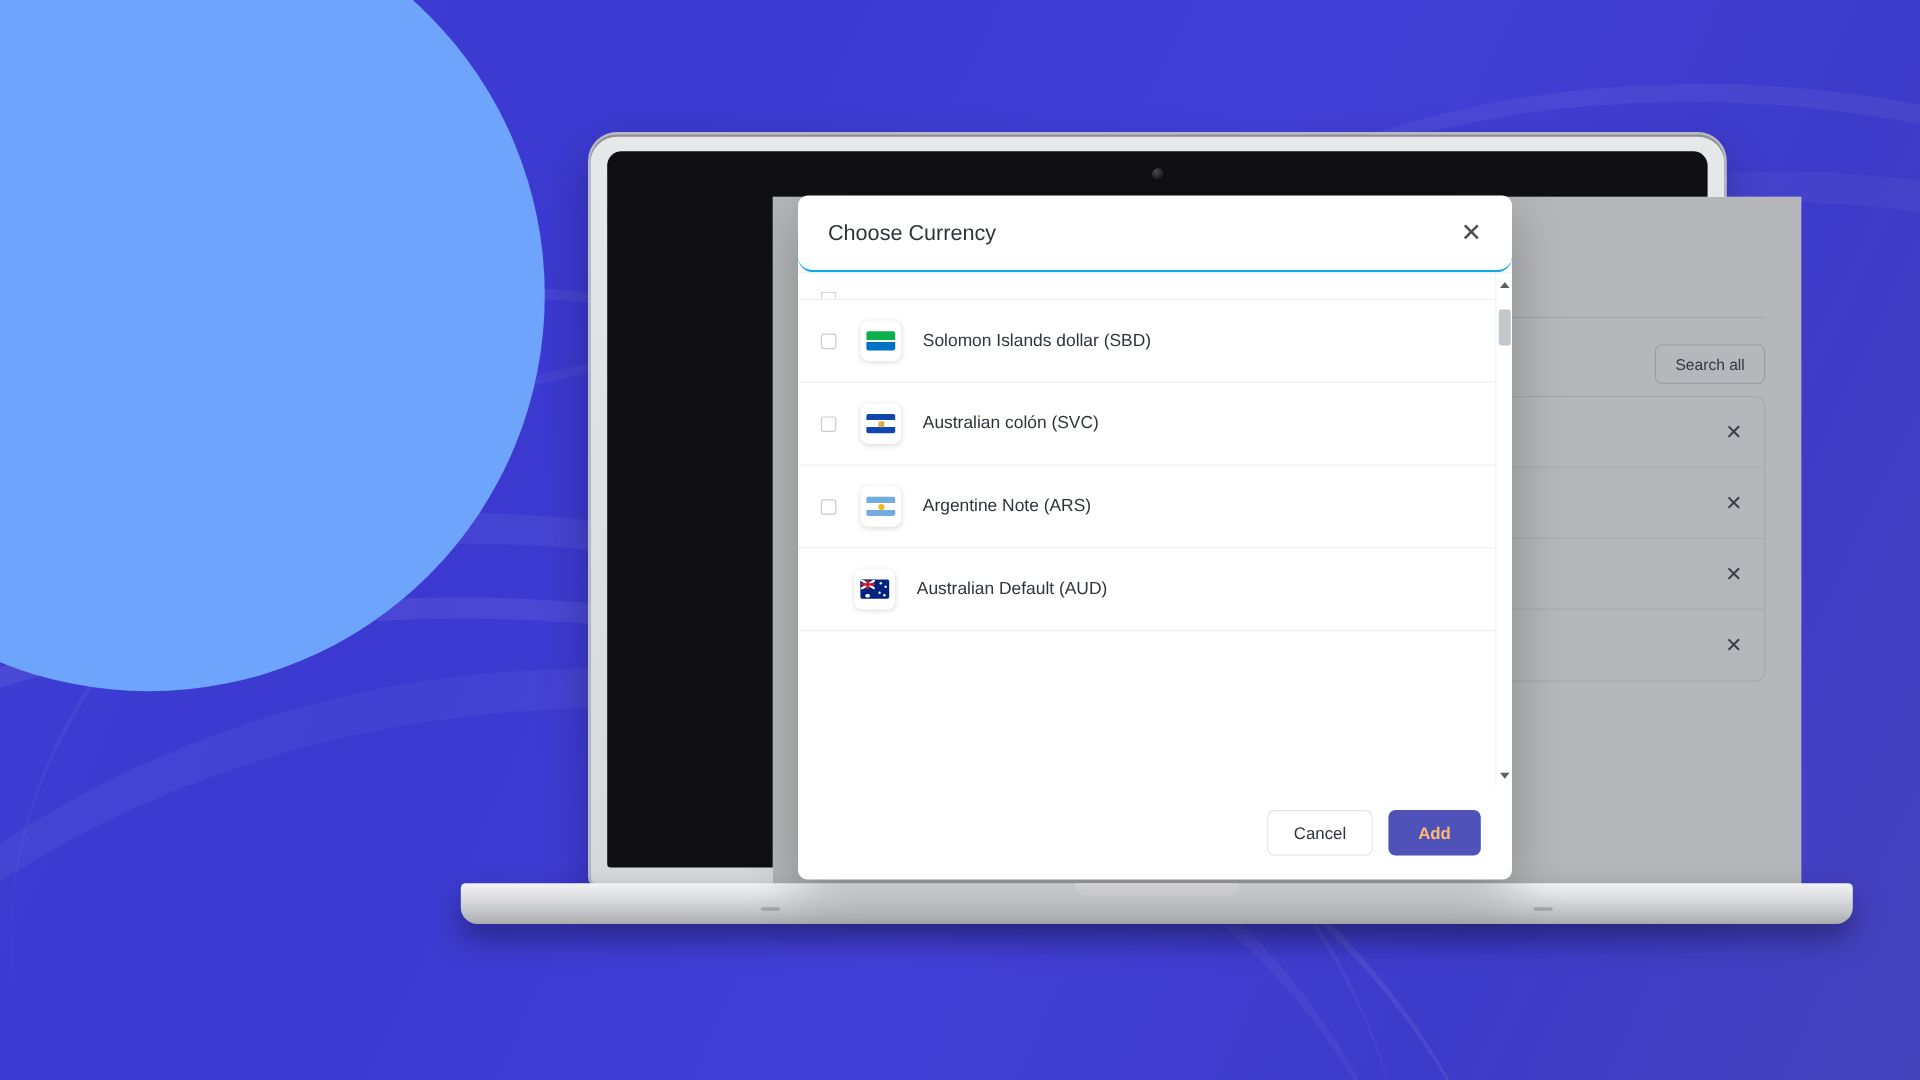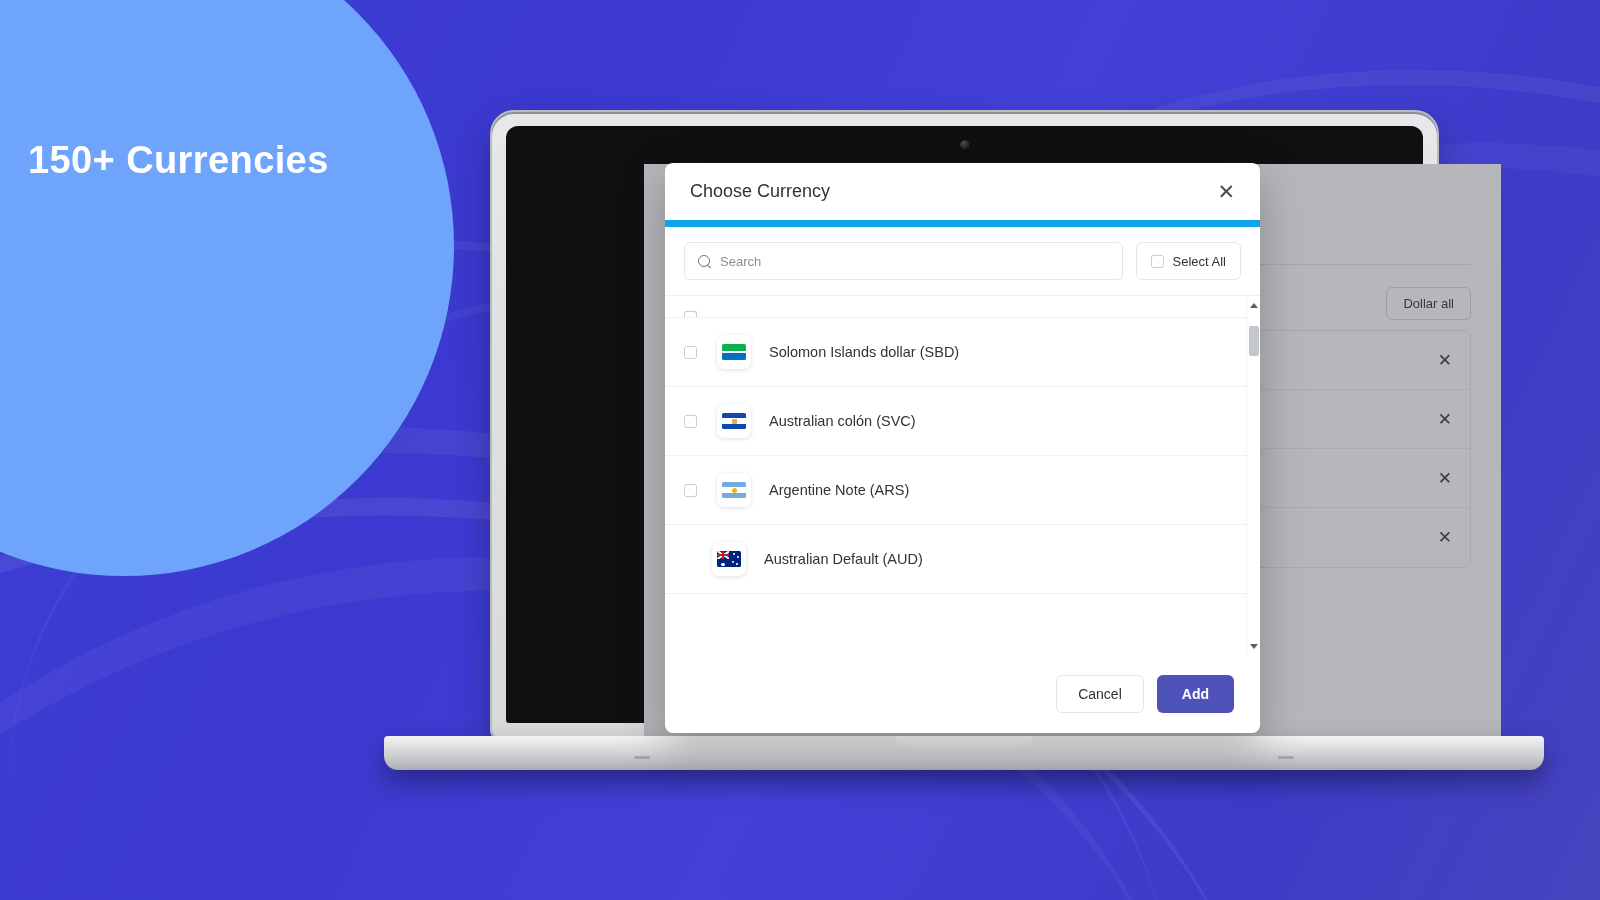--- a/index.html
+++ b/index.html
@@ -151,21 +151,22 @@
     background: #ffffff;
     border-radius: 8px;
     box-shadow: 0 14px 46px rgba(0,0,0,0.26);
     display: flex; flex-direction: column;
     z-index: 5;
   }
   #modal-header {
     height: 64px; flex: 0 0 64px;
     display: flex; align-items: center; justify-content: space-between;
     padding: 12px 25px;
-    border-bottom: 7px solid #0ea5e9;
+    border-bottom: 2px solid #0ea5e9;
+    border-radius: 13px;
   }
   #modal-title { font-size: 18px; color: #2f3338; font-weight: 400; }
   #modal-close { font-size: 21px; color: #4a4d52; cursor: pointer; line-height: 1; font-weight: 300; }
 
   #modal-toolbar {
     flex: 0 0 68px;
     display: flex; align-items: center; gap: 13px;
     padding: 0 19px;
   }
   #search-wrap {
@@ -250,41 +251,40 @@
     display: flex; align-items: center; justify-content: flex-end; gap: 13px;
     padding: 0 26px;
   }
   #cancel-btn {
     padding: 10px 21px; border: 1px solid #e3e5e8; border-radius: 6px;
     background: #fff; font-size: 14px; color: #2f333a; cursor: pointer;
     font-family: "Liberation Sans", sans-serif;
   }
   #add-btn {
     padding: 11px 25px; border: none; border-radius: 6px;
-    background: #4f52b8; font-size: 14px; color: #ffffff; font-weight: 700; cursor: pointer;
+    background: #4f52b8; font-size: 14px; color: #fdba74; font-weight: 700; cursor: pointer;
     font-family: "Liberation Sans", sans-serif;
   }
 </style>
 </head>
 <body>
 
 <div id="stage">
 
   <div class="bg-wave w1"></div>
   <div class="bg-wave w2"></div>
   <div class="bg-wave w3"></div>
   <div class="bg-wave w4"></div>
   <div class="bg-wave w5"></div>
   <div class="bg-wave w6"></div>
   <div class="bg-wave w7"></div>
 
   <div id="hero-circle"></div>
 
   <div id="hero-text">
-    <div>150+ Currencies</div>
   </div>
 
   <div id="laptop">
 
     <div id="lid">
       <div id="lid-inner"></div>
       <div id="camera"></div>
 
       <div id="screen">
 
@@ -299,21 +299,21 @@
             <div class="page-title">Settings</div>
             <div class="hr"></div>
 
             <div class="sec-row">
               <div class="sec-left">
                 <div class="sec-head">Choose Currencies</div>
                 <div class="sec-desc">Choose the Currencies you want to show in the Currency Switcher on your store out of 150+ currencies.</div>
               </div>
               <div class="sec-right">
                 <div style="text-align:right">
-                  <span class="btn-outline">Dollar all</span>
+                  <span class="btn-outline">Search all</span>
                 </div>
                 <div class="cur-list">
                   <div class="cur-item">
                       <span class="x-ico">✕</span>
                     </div>
                   <div class="cur-item">
                       <span class="x-ico">✕</span>
                     </div>
                   <div class="cur-item">
                       <span class="x-ico">✕</span>
@@ -360,30 +360,20 @@
 
   </div>
 
   <div id="modal">
 
     <div id="modal-header">
       <span id="modal-title">Choose Currency</span>
       <span id="modal-close">✕</span>
     </div>
 
-    <div id="modal-toolbar">
-      <div id="search-wrap">
-        <span class="mag"></span>
-        <input id="search-input" type="text" placeholder="Search" style="">
-      </div>
-      <div id="select-all-box">
-        <span class="cb"></span>
-        <span id="select-all-label">Select All</span>
-      </div>
-    </div>
 
     <div id="list-region">
       <div id="list">
 
         <div class="row partial">
           <span class="cb"></span>
         </div>
 
         <div class="row">
           <span class="cb"></span>

